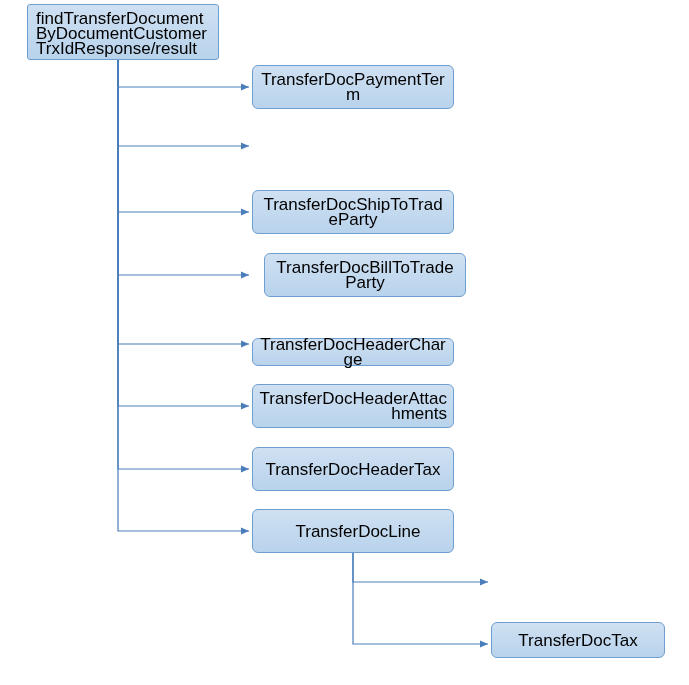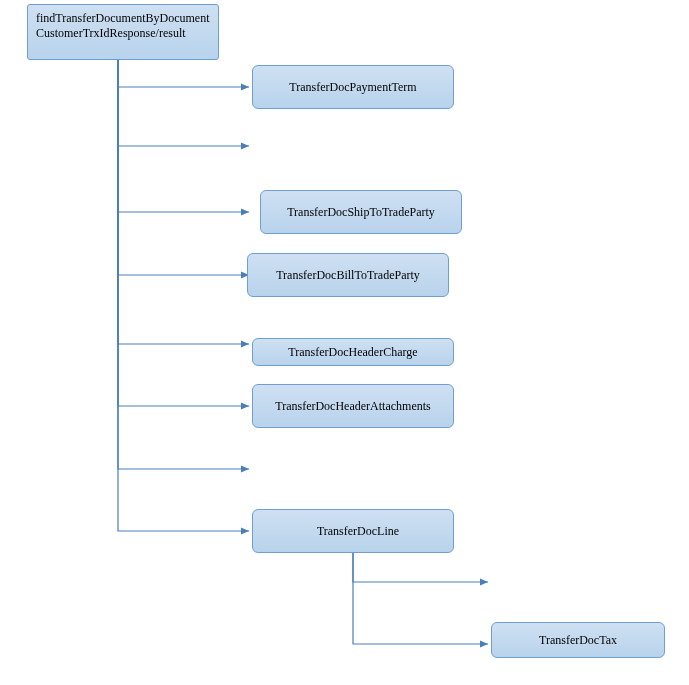--- a/index.html
+++ b/index.html
@@ -15,29 +15,28 @@
     font-family: "Liberation Sans", sans-serif;
     overflow: hidden;
   }
   .node {
     position: absolute;
     box-sizing: border-box;
     background: linear-gradient(to bottom, #cfe0f2 0%, #b8d3ec 100%);
     border: 1px solid #6f9fd0;
     border-radius: 6px;
     color: #000000;
-    font-size: 12px;
+    font-size: 17px;
     line-height: 15px;
     text-align: center;
     display: flex;
     align-items: center;
     justify-content: center;
     padding: 2px 6px;
     word-break: break-word;
-    font-family: Liberation Serif, serif;
   }
   .node.root {
     border-radius: 3px;
     align-items: flex-start;
     text-align: left;
     justify-content: flex-start;
     padding: 6px 8px;
   }
   svg.edges {
     position: absolute;
@@ -75,36 +74,39 @@
 
   <div class="node root" style="left:27px; top:4px; width:192px; height:56px;">
     <span>findTransferDocumentByDocumentCustomerTrxIdResponse/result</span>
   </div>
 
   <div class="node" style="left:252px; top:65px; width:202px; height:44px;">
     <span>TransferDocPaymentTerm</span>
   </div>
 
 
-  <div class="node" style="left:252px; top:190px; width:202px; height:44px;margin-left:8px;">
+  <div class="node" style="left:252px; top:190px; width:202px; height:44px;">
     <span>TransferDocShipToTradeParty</span>
   </div>
 
-  <div class="node" style="left:247px; top:253px; width:202px; height:44px;text-align:center;">
+  <div class="node" style="left:264px; top:253px; width:202px; height:44px;text-align:center;">
     <span>TransferDocBillToTradeParty</span>
   </div>
 
   <div class="node" style="left:252px; top:338px; width:202px; height:28px;">
     <span>TransferDocHeaderCharge</span>
   </div>
 
   <div class="node" style="left:252px; top:384px; width:202px; height:44px;text-align:right;">
     <span>TransferDocHeaderAttachments</span>
   </div>
 
+  <div class="node" style="left:252px; top:447px; width:202px; height:44px;">
+    <span>TransferDocHeaderTax</span>
+  </div>
 
   <div class="node" style="left:252px; top:509px; width:202px; height:44px;padding-left:16px;">
     <span>TransferDocLine</span>
   </div>
 
 
   <div class="node" style="left:491px; top:622px; width:174px; height:36px;">
     <span>TransferDocTax</span>
   </div>
 

